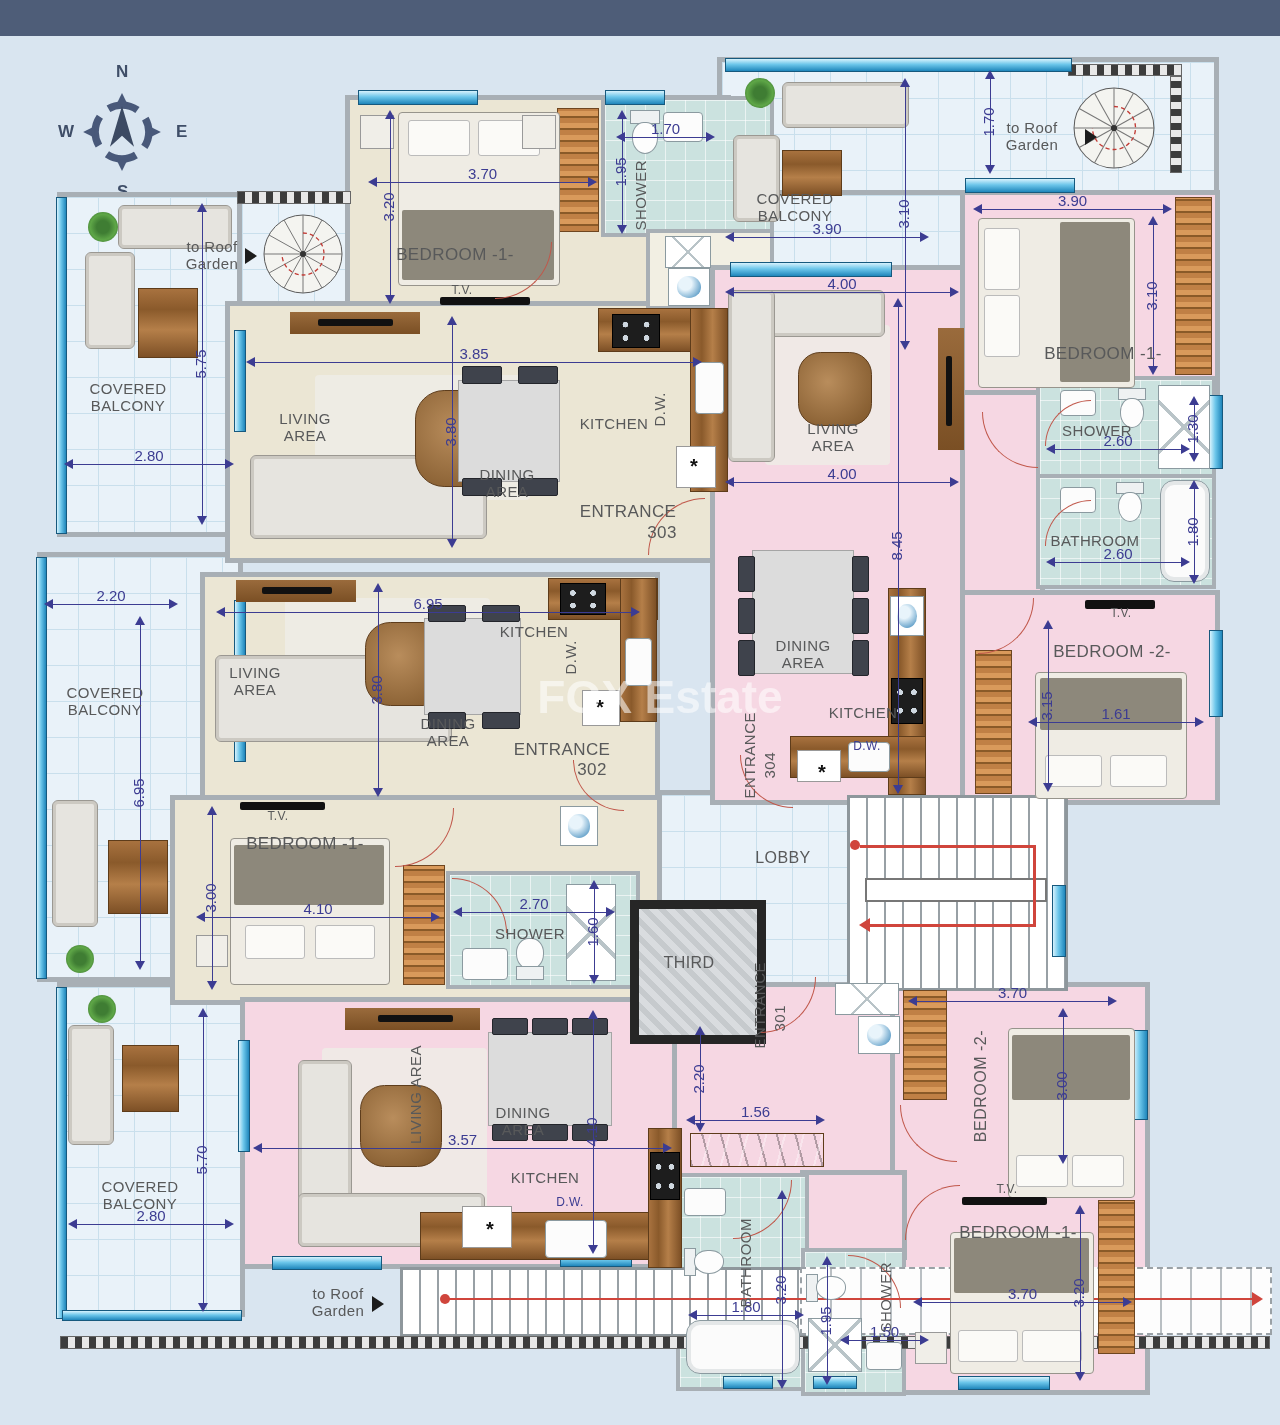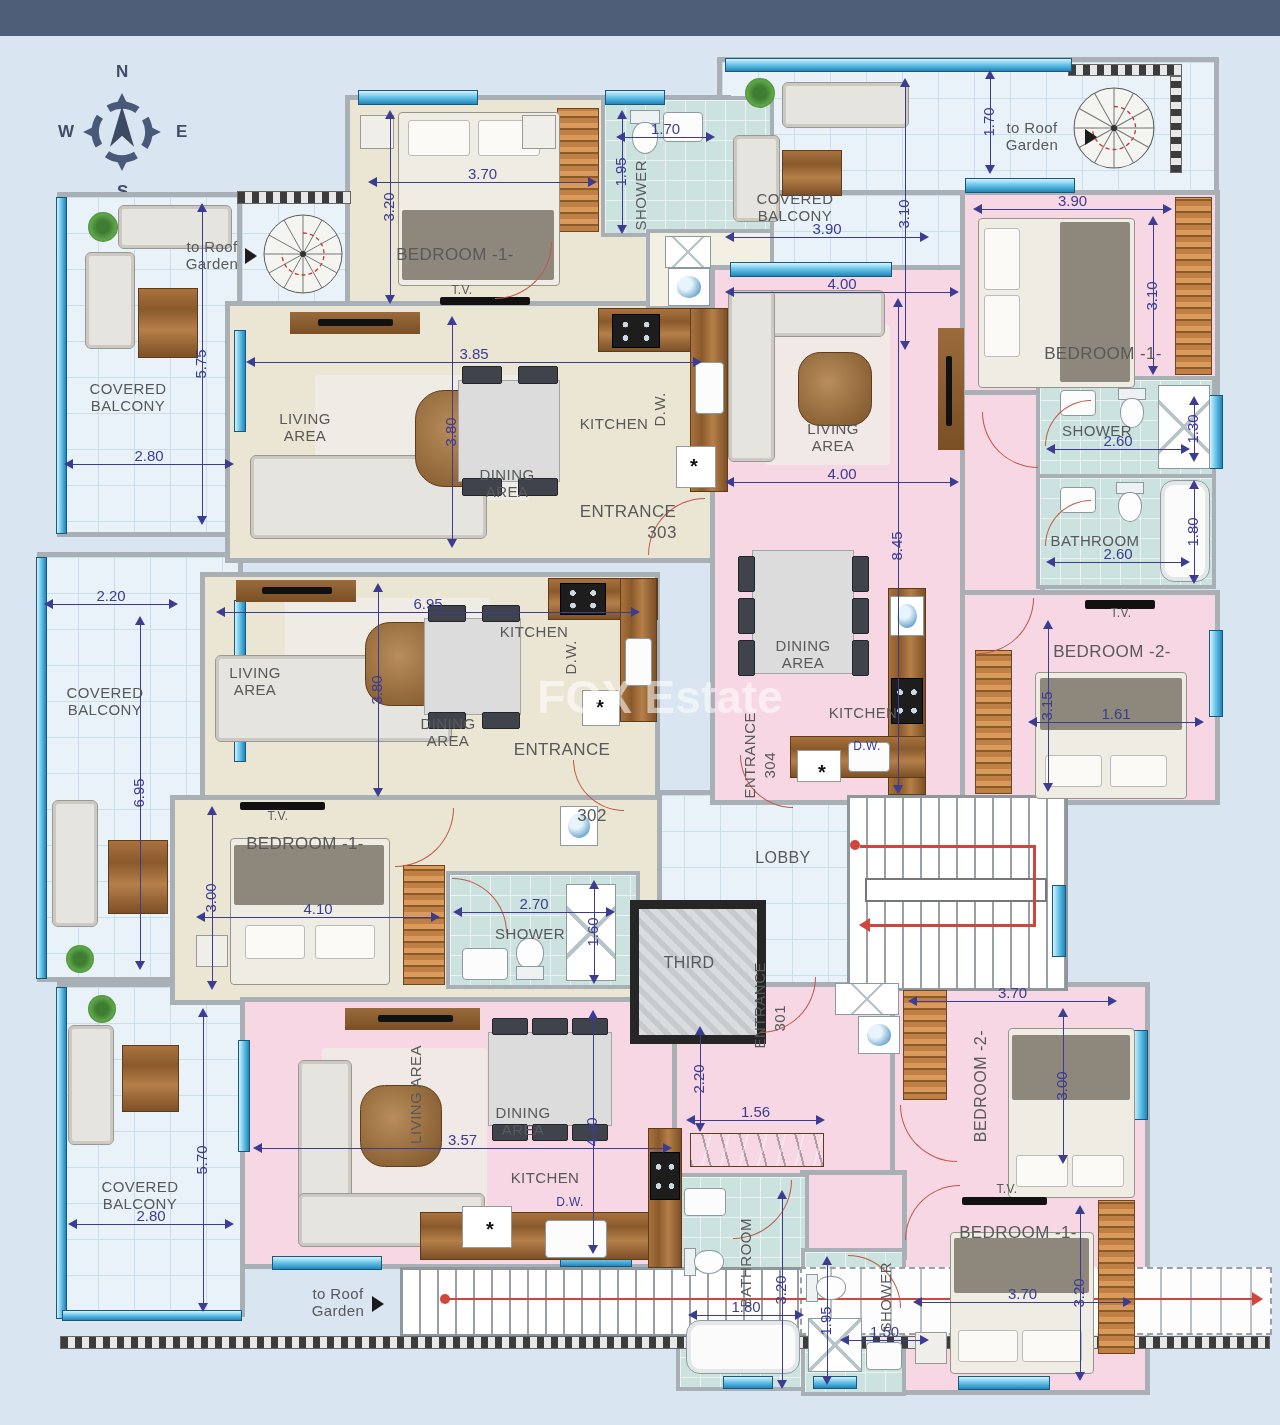--- a/index.html
+++ b/index.html
@@ -664,21 +664,21 @@
   <div class="ast" style="left:694px;top:466px">*</div>
   <div class="lab" style="left:628px;top:512px;font-size:17px">ENTRANCE</div>
   <div class="lab" style="left:662px;top:533px;font-size:17px">303</div>
 
   <div class="lab wrap" style="left:255px;top:682px">LIVING AREA</div>
   <div class="lab wrap" style="left:448px;top:733px">DINING AREA</div>
   <div class="lab" style="left:534px;top:632px">KITCHEN</div>
   <div class="vlab dwl" style="left:563px;top:640px">D.W.</div>
   <div class="ast" style="left:600px;top:707px">*</div>
   <div class="lab" style="left:562px;top:750px;font-size:17px">ENTRANCE</div>
-  <div class="lab" style="left:592px;top:816px;font-size:17px">302</div>
+  <div class="lab" style="left:592px;top:770px;font-size:17px">302</div>
   <div class="lab sm" style="left:278px;top:817px">T.V.</div>
   <div class="lab" style="left:305px;top:844px;font-size:17px">BEDROOM -1-</div>
   <div class="lab" style="left:530px;top:934px">SHOWER</div>
 
   <div class="lab wrap" style="left:128px;top:398px">COVERED BALCONY</div>
   <div class="lab wrap" style="left:105px;top:702px">COVERED BALCONY</div>
   <div class="lab wrap" style="left:140px;top:1196px">COVERED BALCONY</div>
   <div class="lab wrap" style="left:795px;top:208px">COVERED BALCONY</div>
   <div class="lab wrap" style="left:212px;top:256px">to Roof Garden</div>
   <div class="abs blkR" style="left:245px;top:248px"></div>

